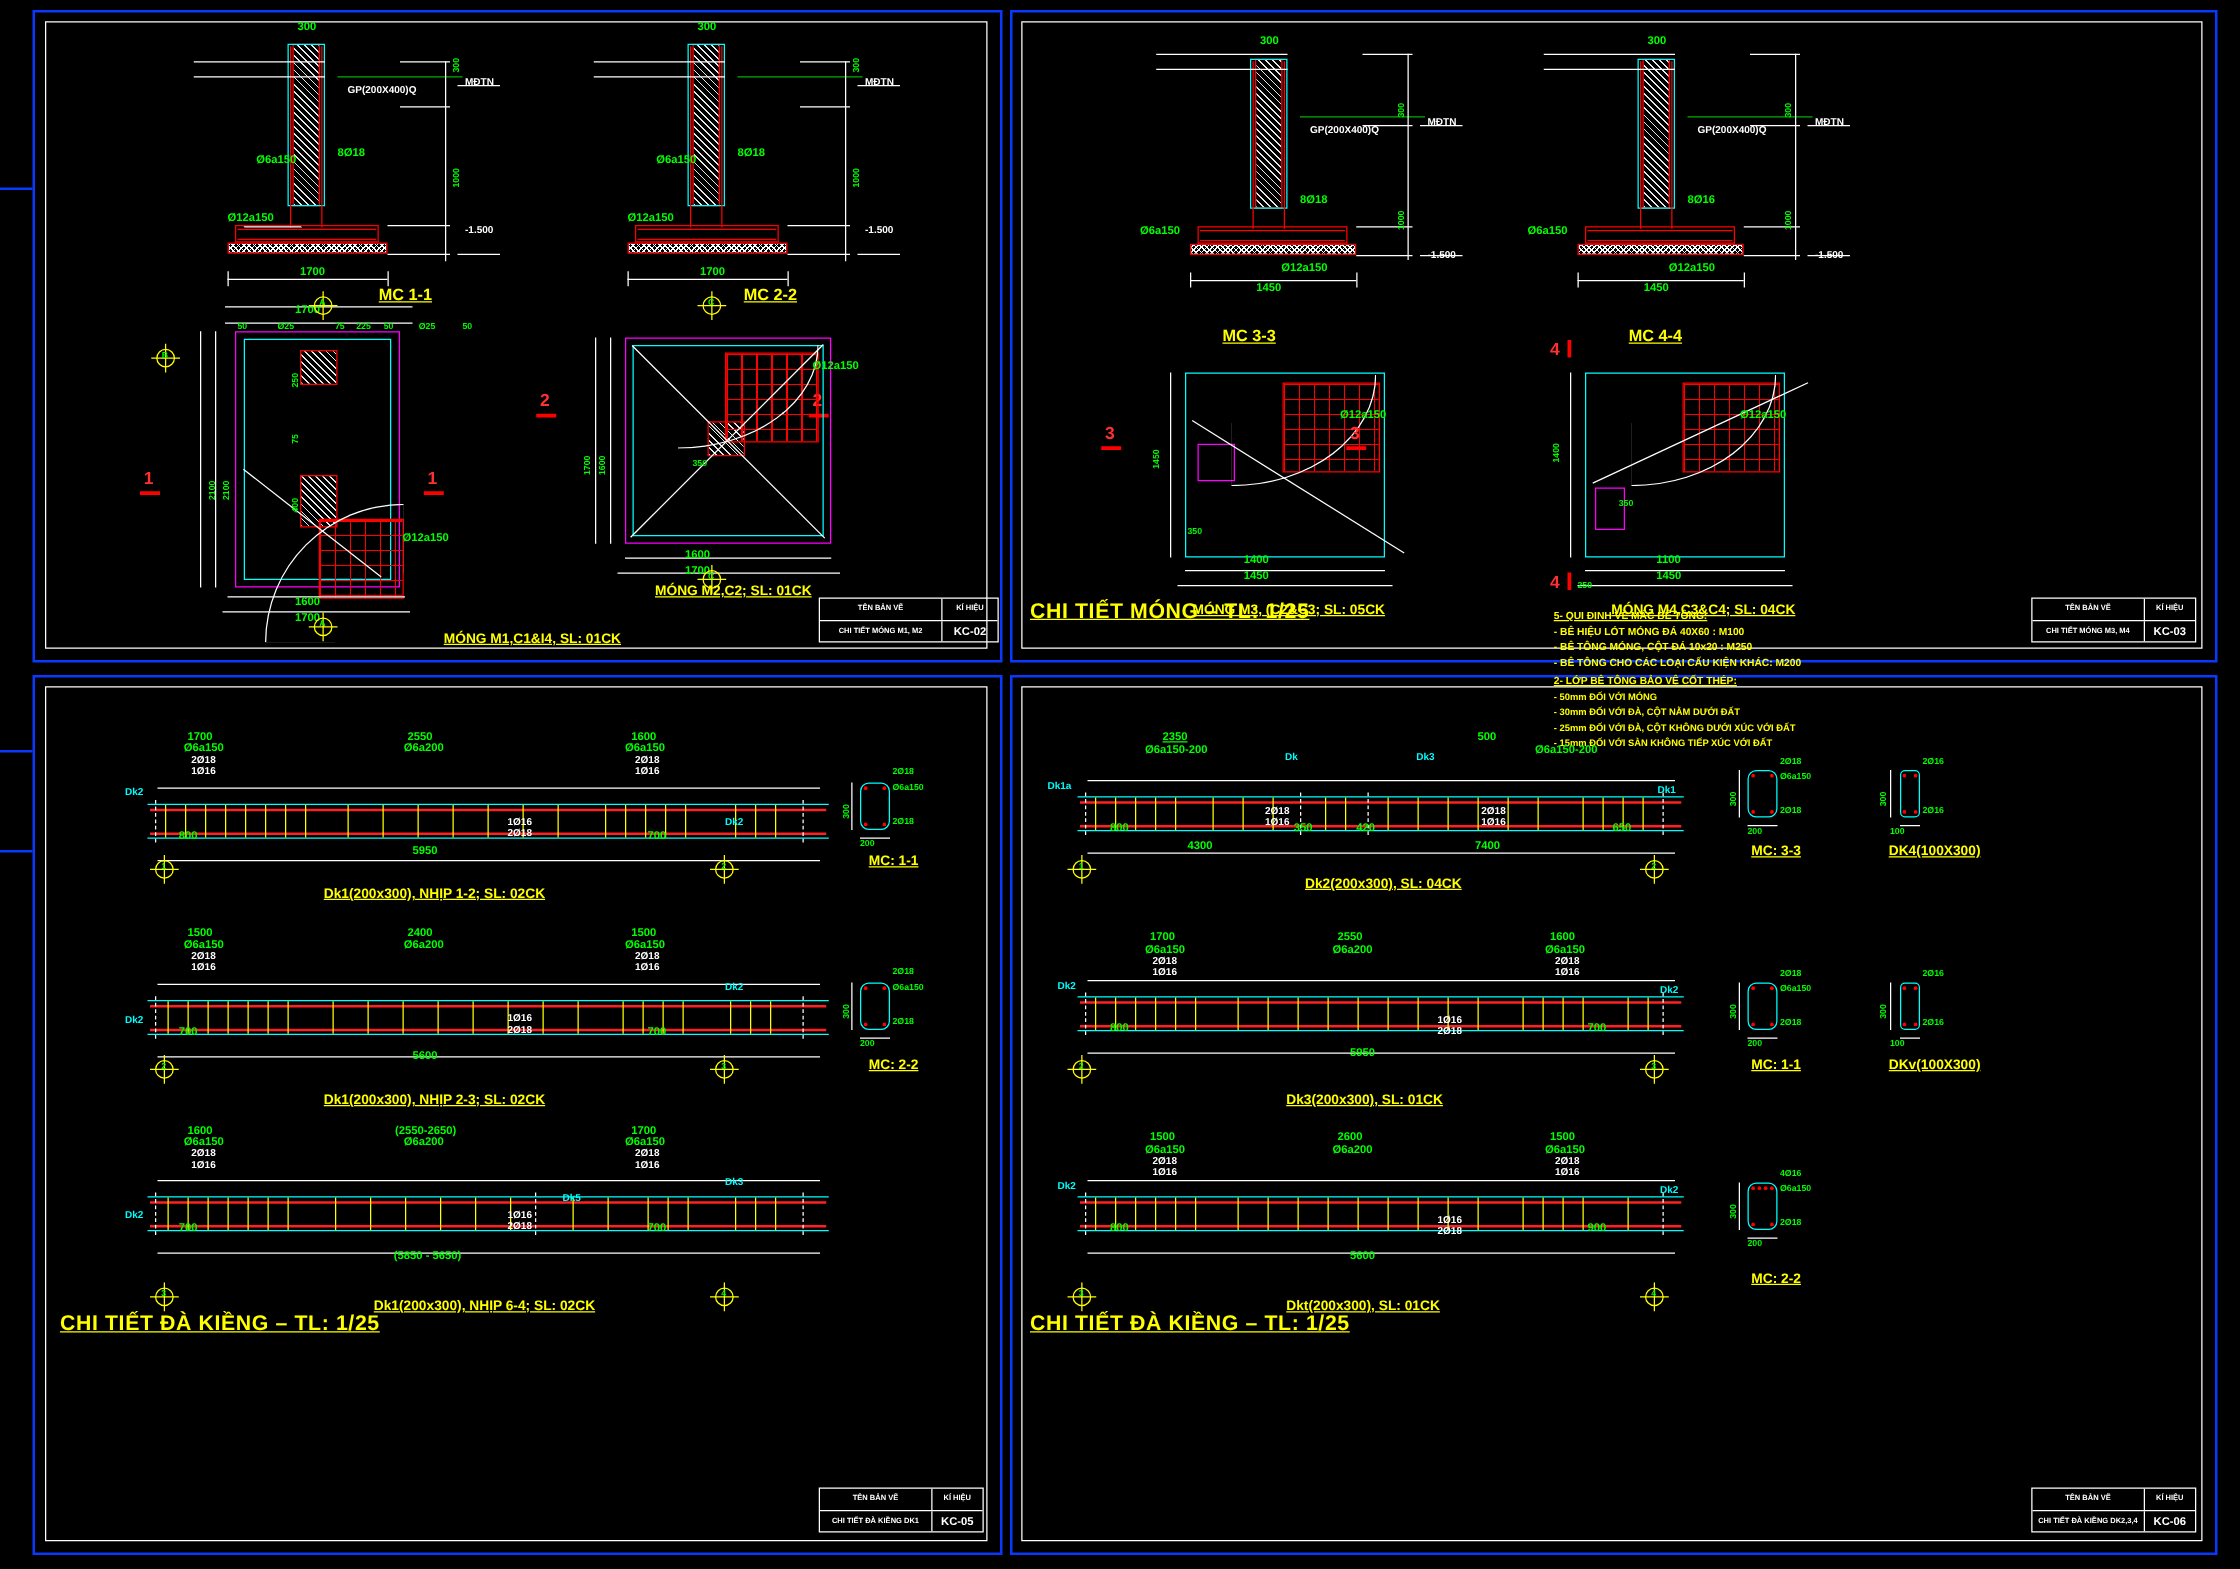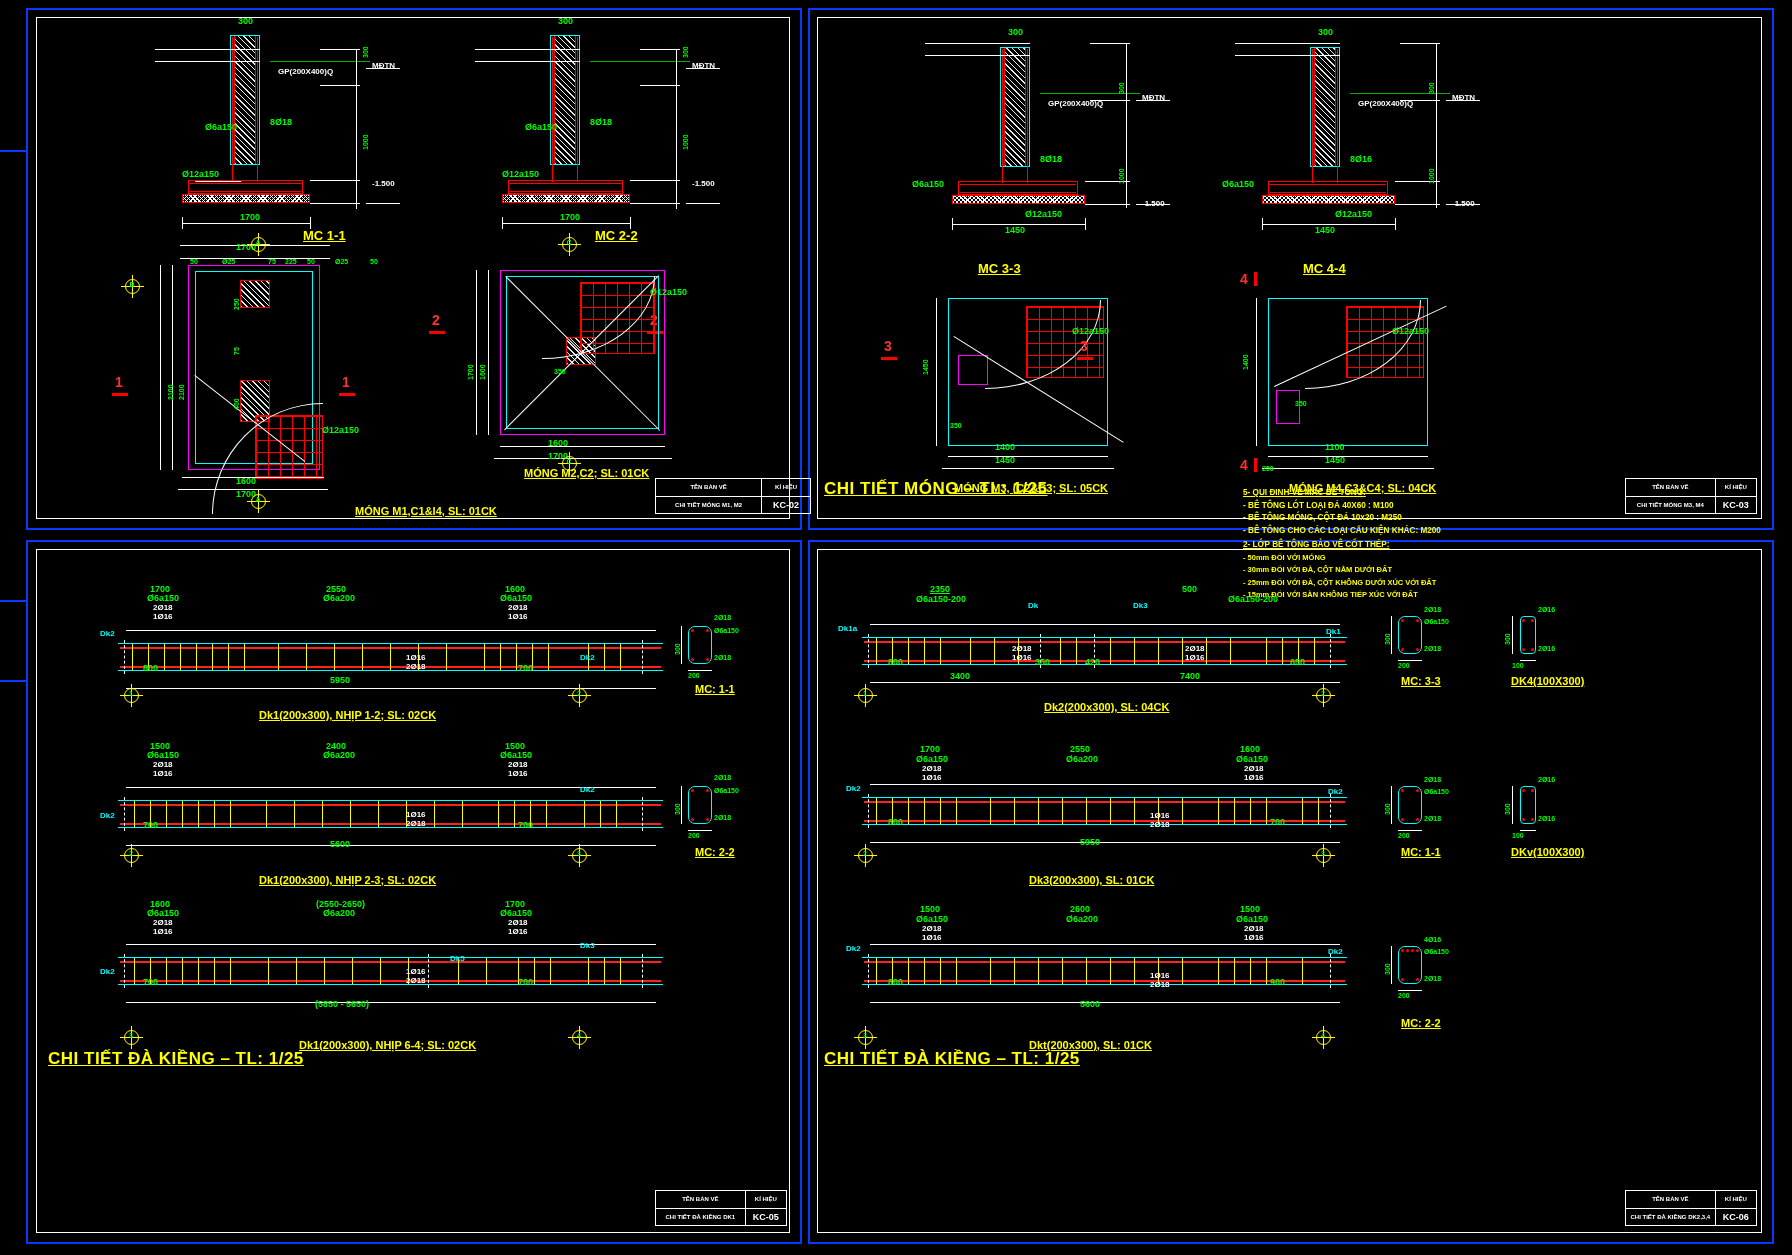--- a/index.html
+++ b/index.html
@@ -255,21 +255,21 @@
   <div class="bub" style="left:251px;top:494px;">
       <span>A</span>
     </div>
   <div class="bub" style="left:562px;top:237px;">
       <span>C</span>
     </div>
   <div class="bub" style="left:562px;top:456px;">
       <span>C</span>
     </div>
 
-  <div class="tb" style="left:655px;top:478px;width:156px;height:36px;">
+  <div class="tb" style="left:655px;top:478px;width:144px;height:36px;">
     <div class="tb-row">
       <div class="tb-c" style="flex:2.2">TÊN BẢN VẼ</div>
       <div class="tb-c" style="flex:1">KÍ HIỆU</div>
     </div>
     <div class="tb-row">
       <div class="tb-c" style="flex:2.2">CHI TIẾT MÓNG M1, M2</div>
       <div class="tb-c big" style="flex:1">KC-02</div>
     </div>
   </div>
 
@@ -384,21 +384,21 @@
   <div class="t dim7" style="left:1295px;top:400px;">350</div>
   <div class="t dimv7" style="left:1242px;top:370px;">1400</div>
   <div class="t dim" style="left:1325px;top:443px;">1100</div>
   <div class="t dim" style="left:1325px;top:456px;">1450</div>
   <div class="t yel" style="left:1270px;top:483px;">MÓNG M4,C3&amp;C4;  SL: 04CK</div>
 
   <div class="t yel-xl" style="left:824px;top:480px;">CHI TIẾT MÓNG – TL: 1/25</div>
 
   <div class="notes" style="left:1243px;top:487px;">
     <div class="hd">5- QUI ĐỊNH VỀ MÁC BÊ TÔNG:</div>
-    <div>- BÊ TÔNG LÓT LOẠI ĐÁ 40X60 : M100</div>
+    <div>- BÊ HIỆU LÓT MÓNG ĐÁ 40X60 : M100</div>
     <div>- BÊ TÔNG MÓNG, CỘT ĐÁ 10x20 : M250</div>
     <div>- BÊ TÔNG CHO CÁC LOẠI CẤU KIỆN KHÁC: M200</div>
     <div class="hd" style="margin-top:2px;">2- LỚP BÊ TÔNG BẢO VỆ CỐT THÉP:</div>
     <div style="font-size:7.5px">- 50mm ĐỐI VỚI MÓNG</div>
     <div style="font-size:7.5px">- 30mm ĐỐI VỚI ĐÀ, CỘT NẰM DƯỚI ĐẤT</div>
     <div style="font-size:7.5px">- 25mm ĐỐI VỚI ĐÀ, CỘT KHÔNG DƯỚI XÚC  VỚI ĐẤT</div>
     <div style="font-size:7.5px">- 15mm ĐỐI VỚI SÀN KHÔNG TIẾP XÚC VỚI ĐẤT</div>
   </div>
 
   <div class="tb" style="left:1625px;top:478px;width:132px;height:36px;">
@@ -663,21 +663,21 @@
   <div class="t dim" style="left:930px;top:585px;text-decoration:underline;">2350</div>
   <div class="t dim" style="left:916px;top:595px;">Ø6a150-200</div>
   <div class="t dim" style="left:1182px;top:585px;">500</div>
   <div class="t dim" style="left:1228px;top:595px;">Ø6a150-200</div>
   <div class="t wht8" style="left:1012px;top:645px;">2Ø18</div>
   <div class="t wht8" style="left:1012px;top:654px;">1Ø16</div>
   <div class="t wht8" style="left:1185px;top:645px;">2Ø18</div>
   <div class="t wht8" style="left:1185px;top:654px;">1Ø16</div>
   <div class="t dim" style="left:888px;top:658px;">800</div>
   <div class="t dim" style="left:1290px;top:658px;">650</div>
-  <div class="t dim" style="left:950px;top:672px;">3400</div>
+  <div class="t dim" style="left:950px;top:672px;">4300</div>
   <div class="t dim" style="left:1035px;top:658px;">350</div>
   <div class="t dim" style="left:1085px;top:658px;">420</div>
   <div class="t dim" style="left:1180px;top:672px;">7400</div>
   <div class="t cyan" style="left:838px;top:625px;">Dk1a</div>
   <div class="t cyan" style="left:1028px;top:602px;">Dk</div>
   <div class="t cyan" style="left:1133px;top:602px;">Dk3</div>
   <div class="t cyan" style="left:1326px;top:628px;">Dk1</div>
   <div class="t yel" style="left:1025px;top:702px;">Dk2(200x300), SL: 04CK</div>
 
   <div class="ab" style="left:1390px;top:608px;width:60px;height:60px;">

